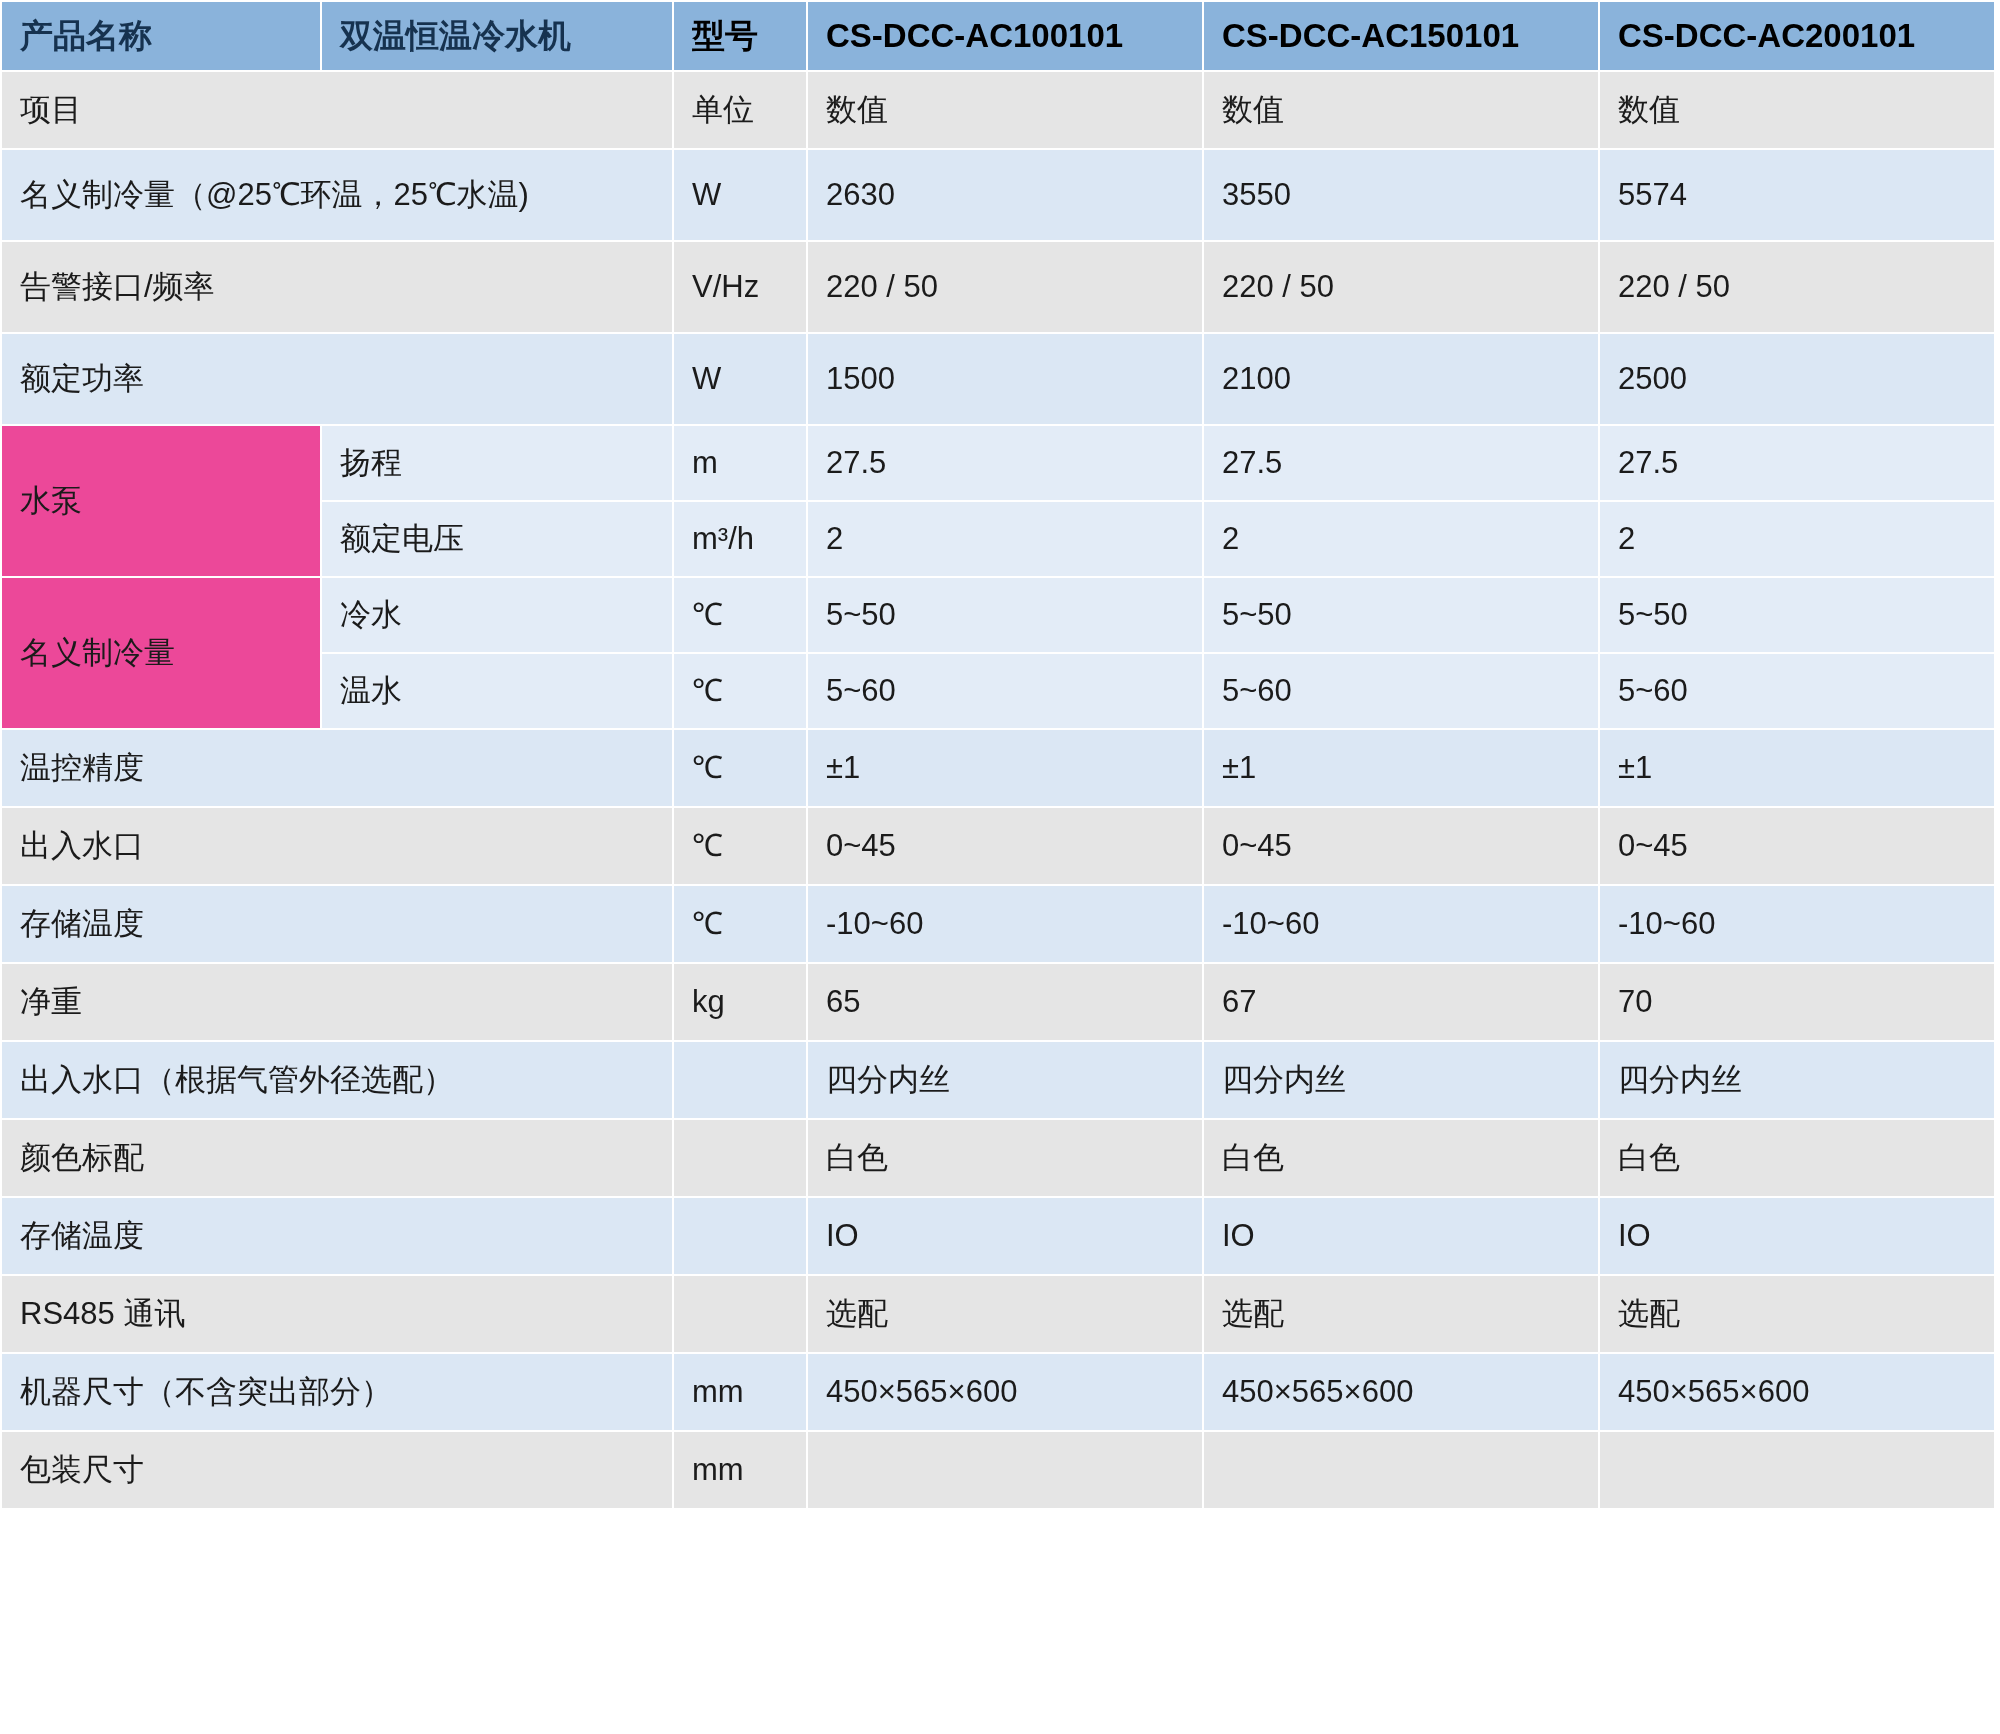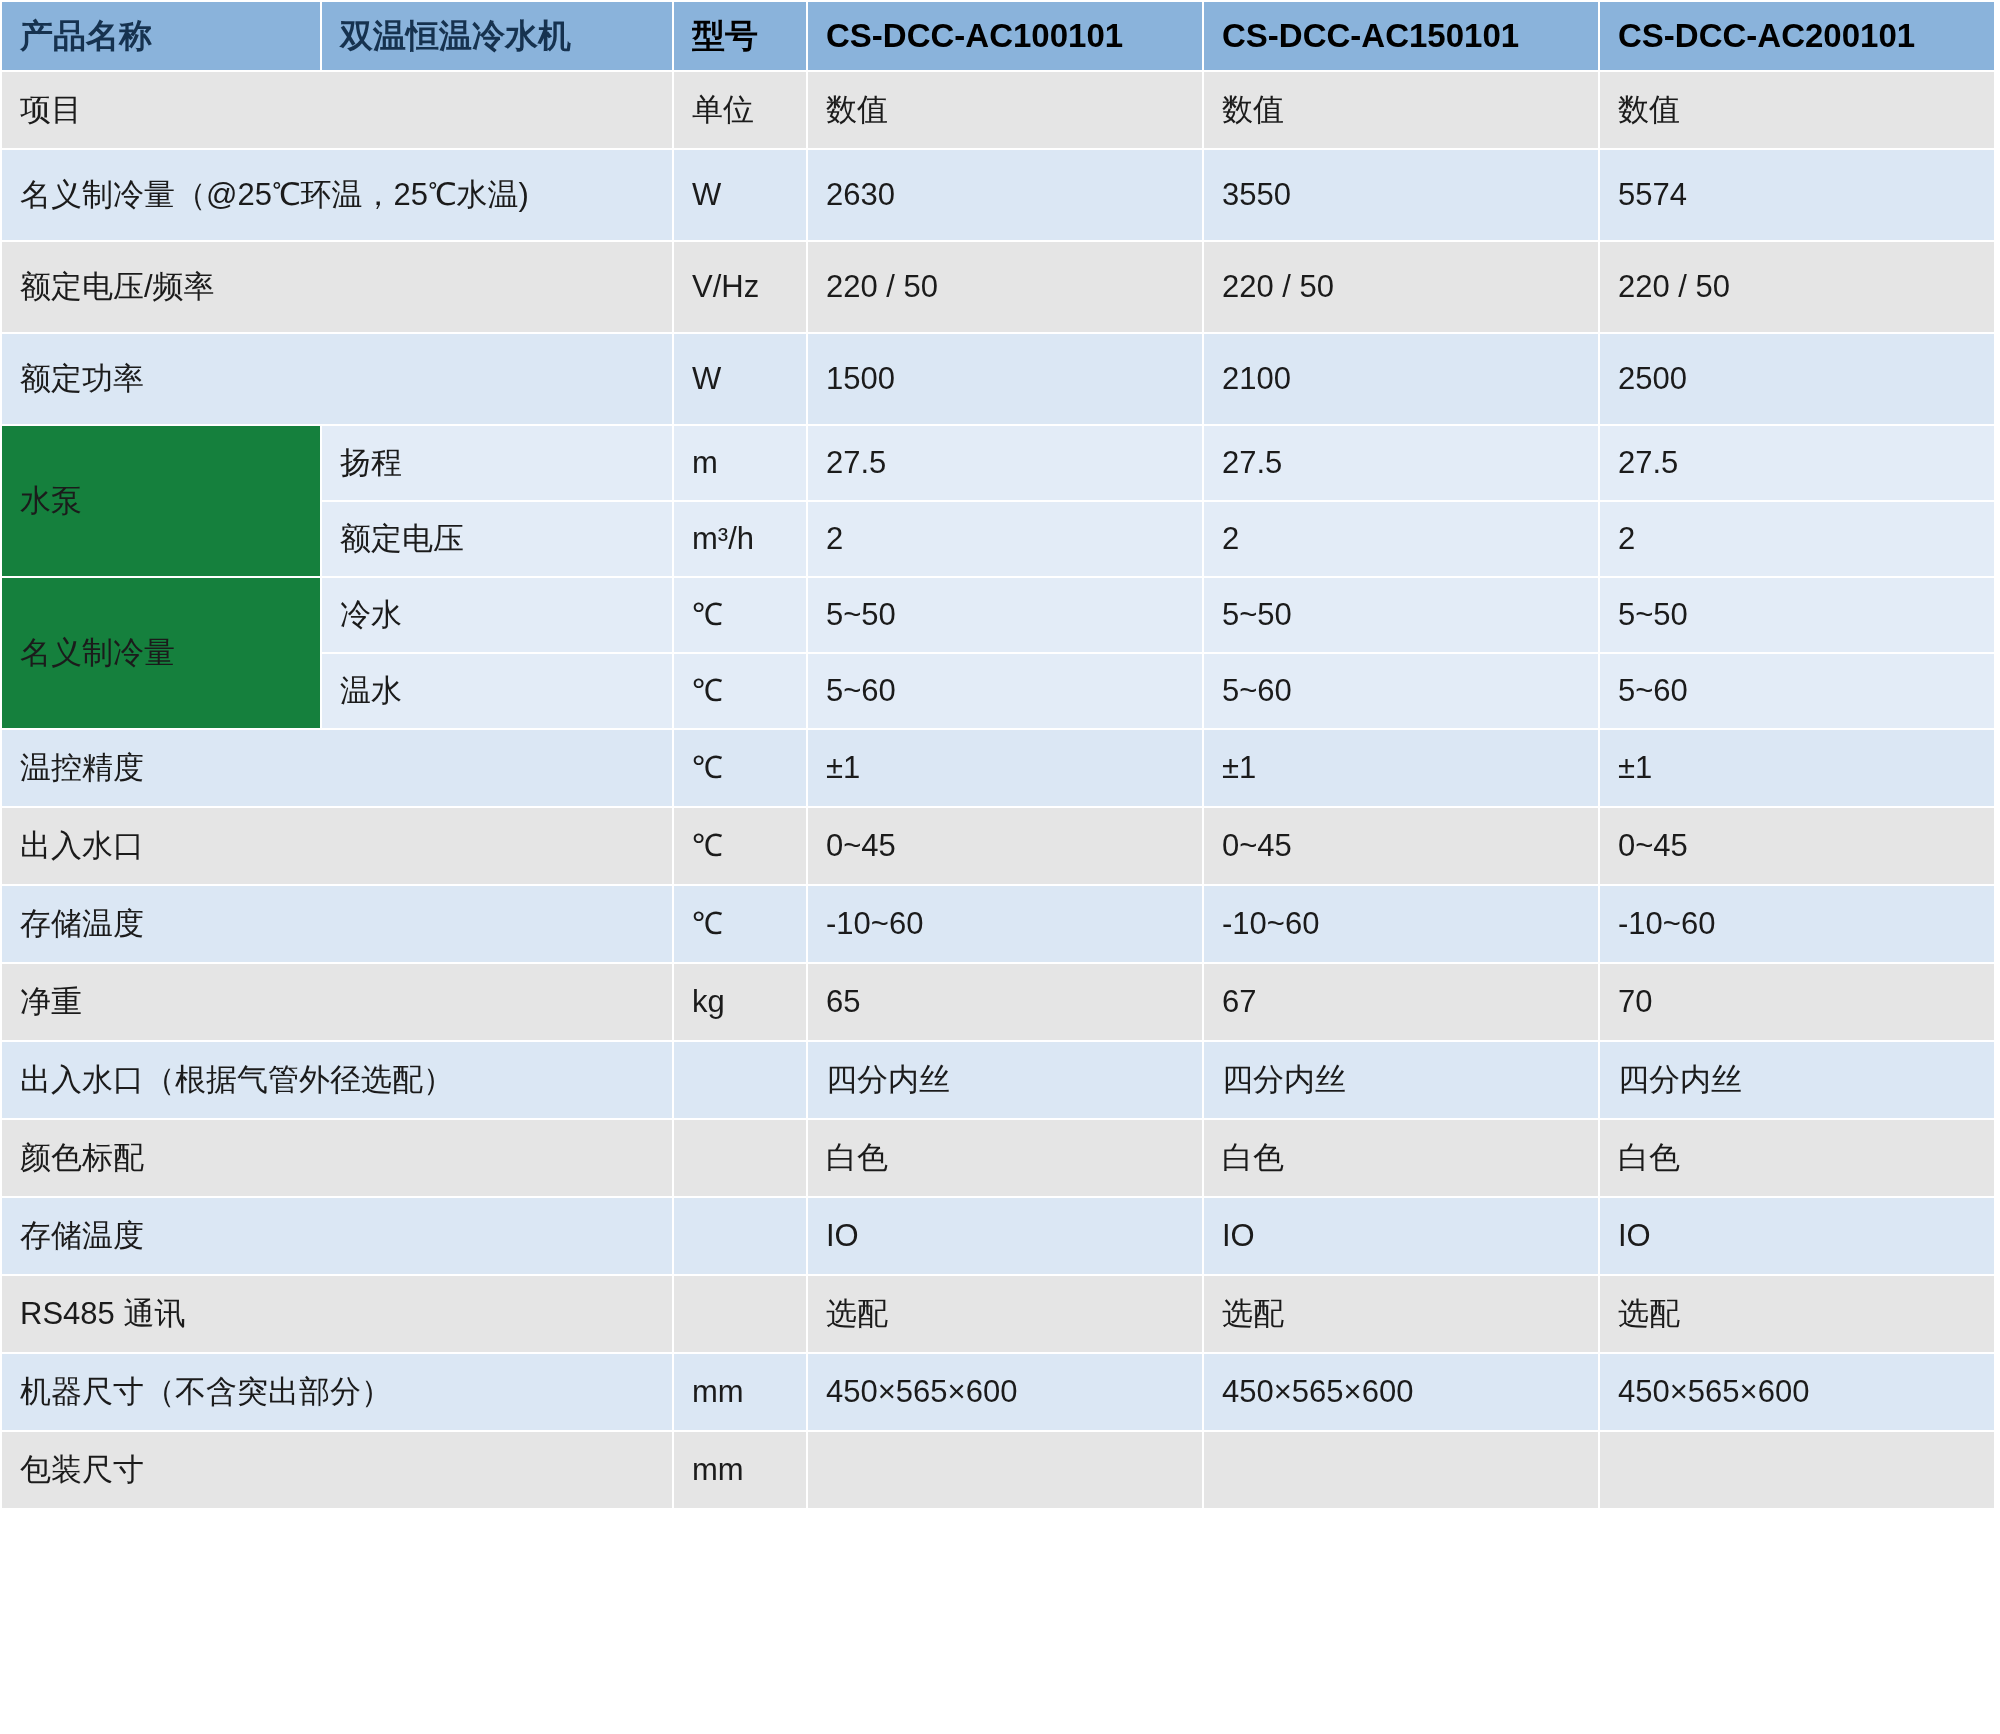--- a/index.html
+++ b/index.html
@@ -56,21 +56,21 @@
   
   td.band-a { background: #e5e5e5; }
   td.band-b { background: #dbe7f4; }
   td.band-c { background: #e3ecf7; }
 
   .rowh { height: 78px; }
   .rowh-tall { height: 92px; padding-left: 44px; }
   .rowh-sub { height: 76px; }
 
   td.merge-label {
-    background: #15803d;
+    background: #ec4899;
   }
   td.sub-label {
     background: #e3ecf7;
   }
   td.empty-cell { }
 </style>
 </head>
 <body>
 
 <div class="sheet">
@@ -107,21 +107,21 @@
 
       <tr class="rowh-tall">
         <td class="band-b" colspan="2">名义制冷量（@25℃环温，25℃水温)</td>
         <td class="band-b">W</td>
         <td class="band-b">2630</td>
         <td class="band-b">3550</td>
         <td class="band-b">5574</td>
       </tr>
 
       <tr class="rowh-tall">
-        <td class="band-a" colspan="2">额定电压/频率</td>
+        <td class="band-a" colspan="2">告警接口/频率</td>
         <td class="band-a">V/Hz</td>
         <td class="band-a">220 / 50</td>
         <td class="band-a">220 / 50</td>
         <td class="band-a">220 / 50</td>
       </tr>
 
       <tr class="rowh-tall">
         <td class="band-b" colspan="2">额定功率</td>
         <td class="band-b">W</td>
         <td class="band-b">1500</td>

